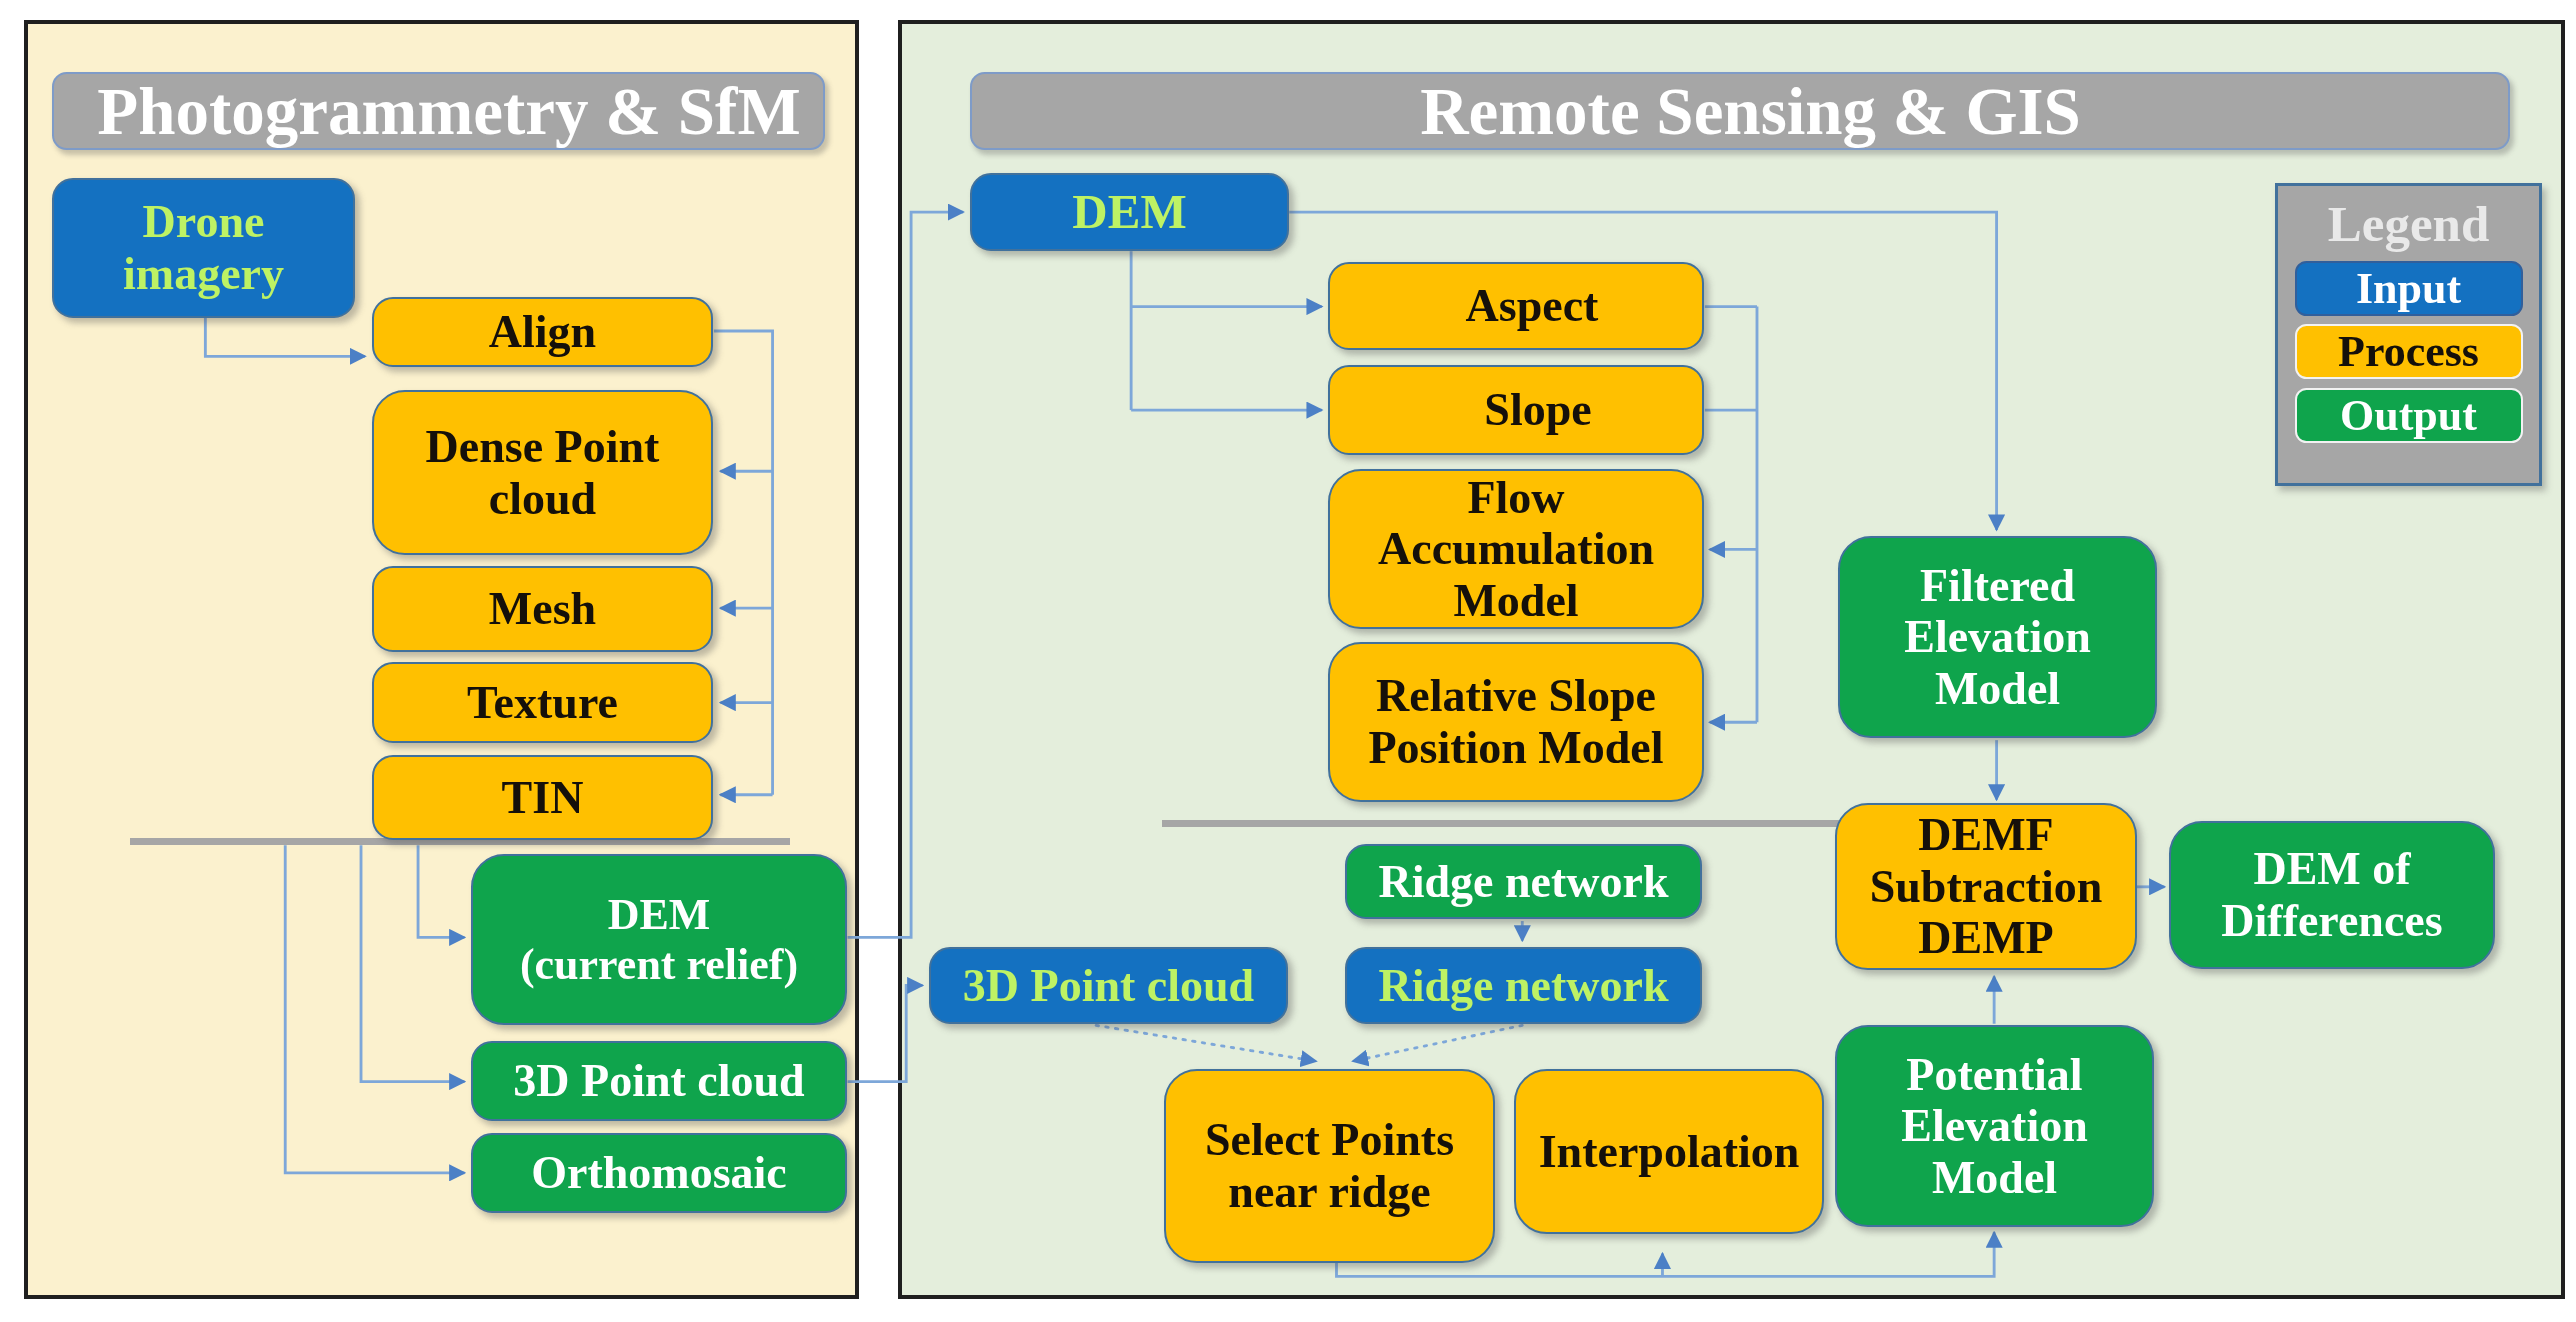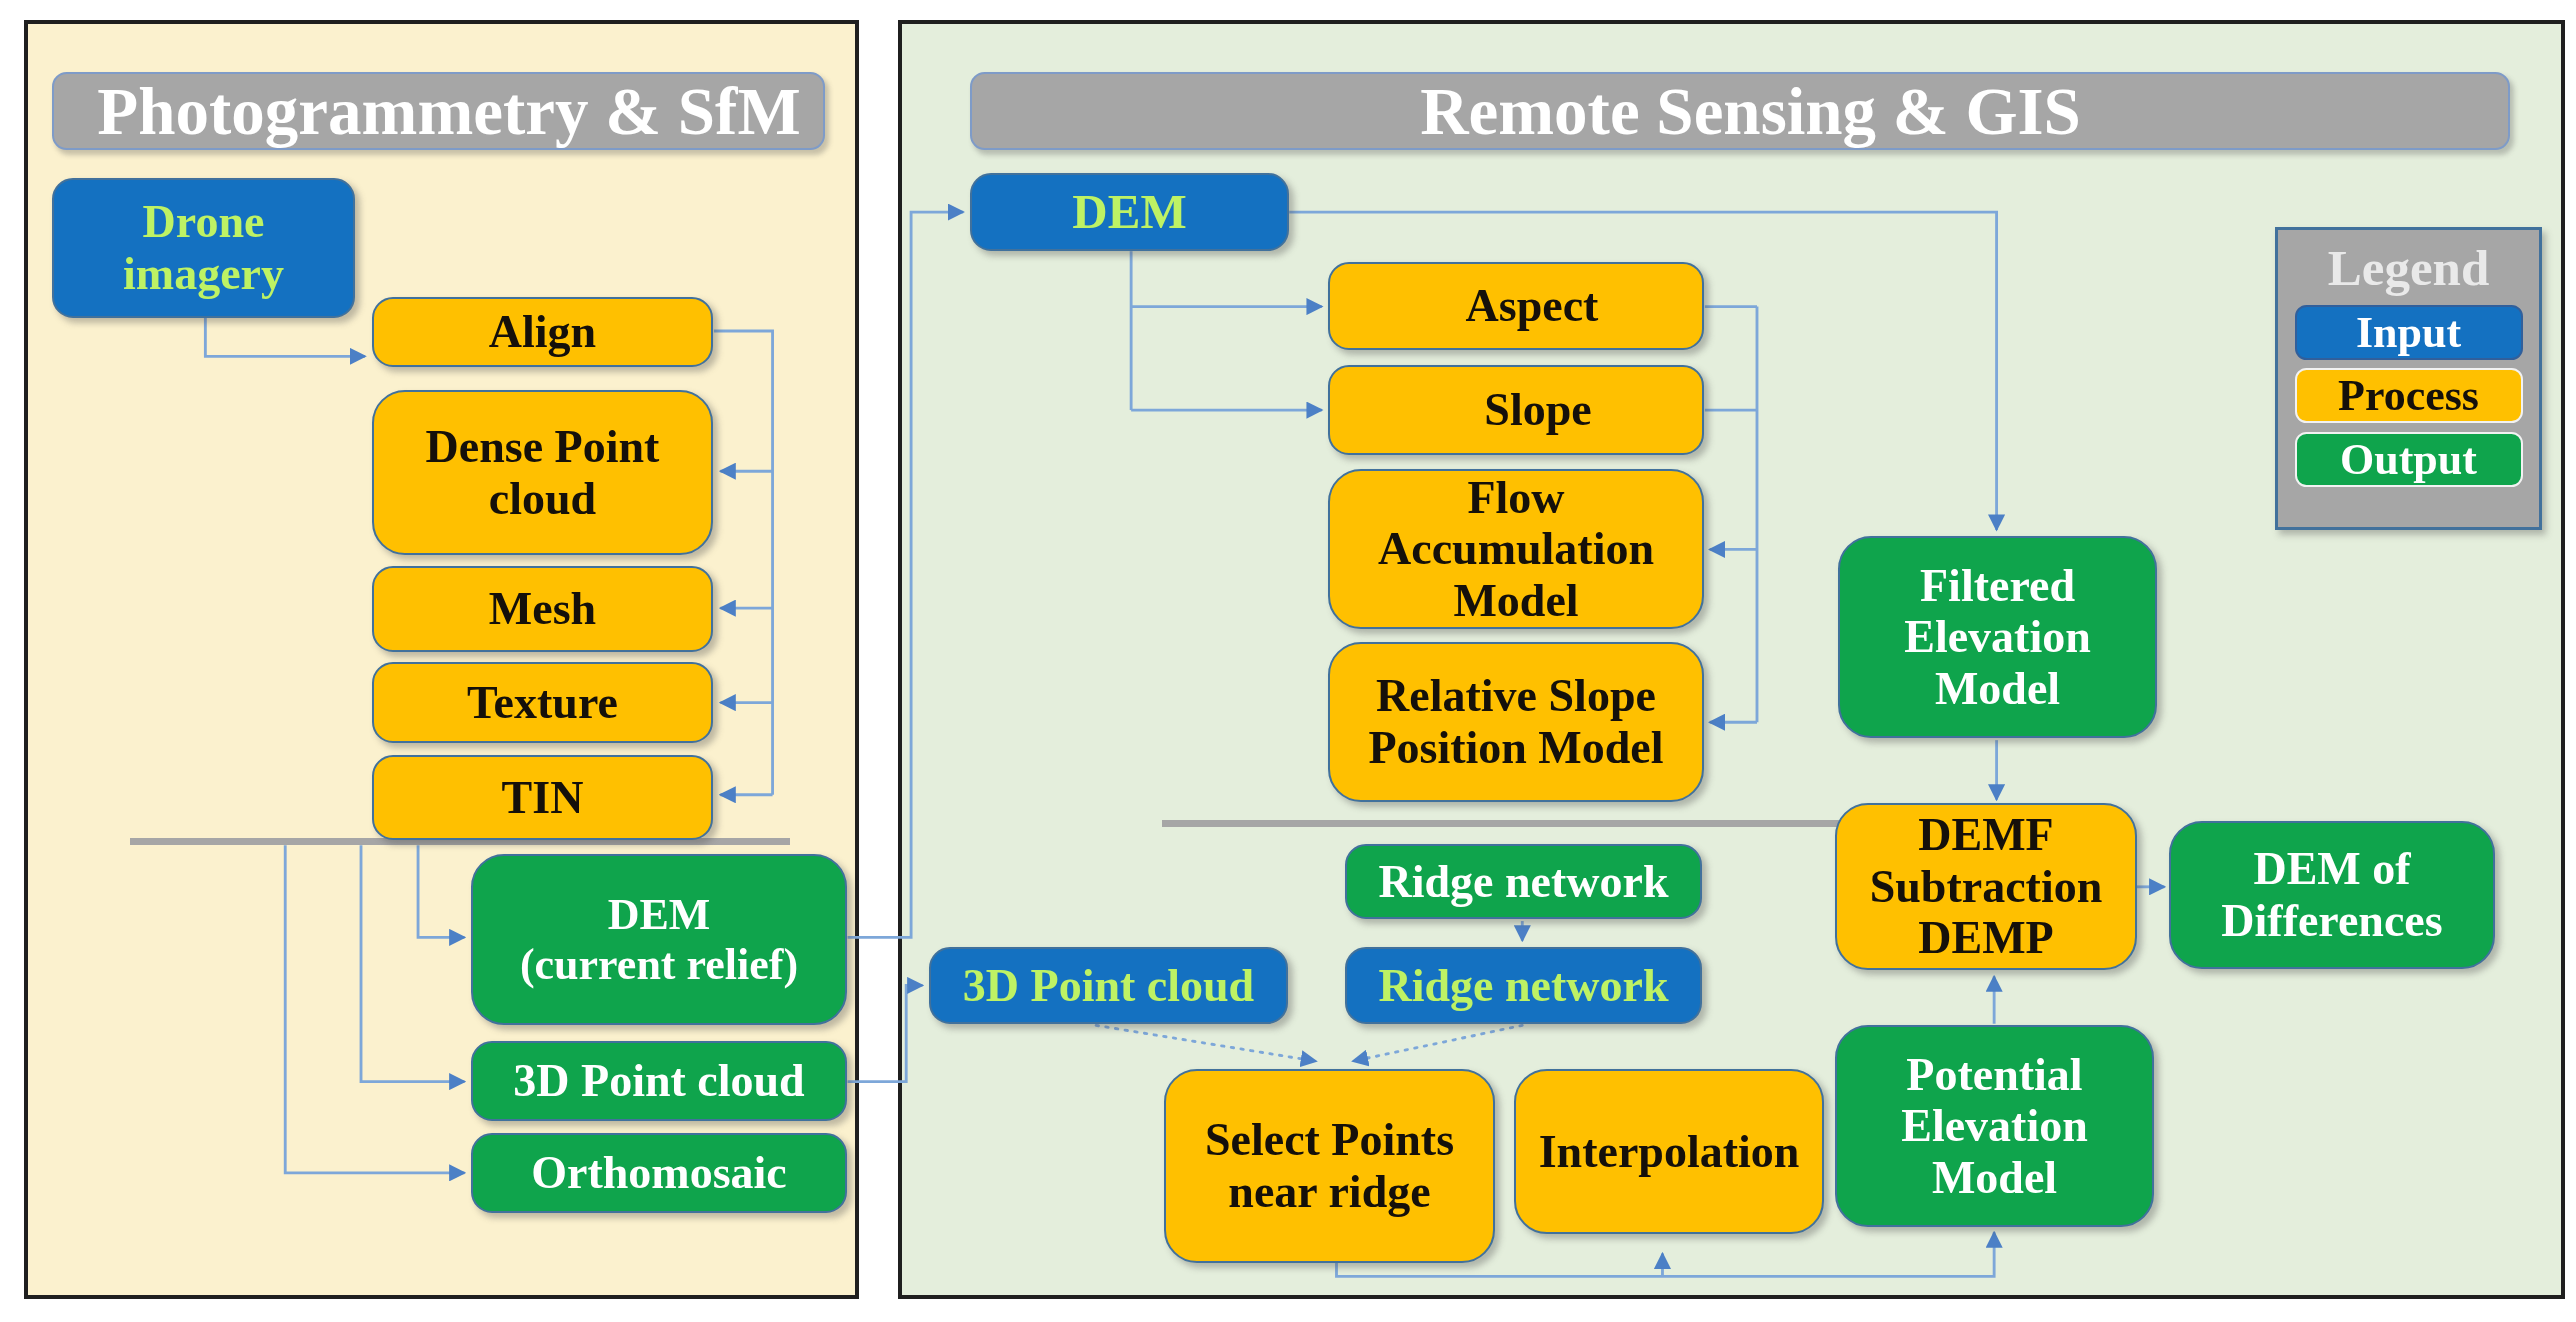--- a/index.html
+++ b/index.html
@@ -22,21 +22,21 @@
         border:2.4px solid var(--edge);border-radius:21px;box-sizing:border-box;z-index:10;
         box-shadow:4.1px 4.9px 6.5px rgba(80,80,80,.35);}
   .node.input{background:var(--input);color:#bef264;}
   .node.process{background:var(--process);color:#15100a;}
   .node.output{background:var(--output);color:#ffffff;}
   .node.big{border-radius:33px;}
   .node.f54{font-size:44px;}
   .divider{position:absolute;background:var(--gray);z-index:6;}
   .legend{position:absolute;left:2275px;top:183px;width:267px;height:303px;background:var(--gray);
           border:3.3px solid var(--edge);box-sizing:border-box;display:flex;flex-direction:column;
-          align-items:center;z-index:10;box-shadow:4.1px 4.9px 6.5px rgba(80,80,80,.35);margin-top:44px;}
+          align-items:center;z-index:10;box-shadow:4.1px 4.9px 6.5px rgba(80,80,80,.35);}
   .legend-title{font-size:51px;font-weight:bold;color:#E9E9E9;margin:13px 0 11.4px 0;line-height:1;}
   .chip{width:228px;height:55px;border-radius:11.4px;display:flex;align-items:center;justify-content:center;
         font-size:44px;font-weight:bold;margin-bottom:8.1px;box-sizing:border-box;border:2.4px solid #f2f2f2;}
   .chip.input{background:var(--input);color:#ffffff;border-color:#315f9b;}
   .chip.process{background:var(--process);color:#15100a;}
   .chip.output{background:var(--output);color:#ffffff;}
   svg.edges{position:absolute;left:0;top:0;z-index:5;pointer-events:none;}
   svg.edges path{fill:none;stroke:var(--line);stroke-width:3.5px;}
   svg.edges path.dotted{stroke-dasharray:3 9;stroke-linecap:round;}
   #arrowhead path{fill:var(--arrow);stroke:none;}

